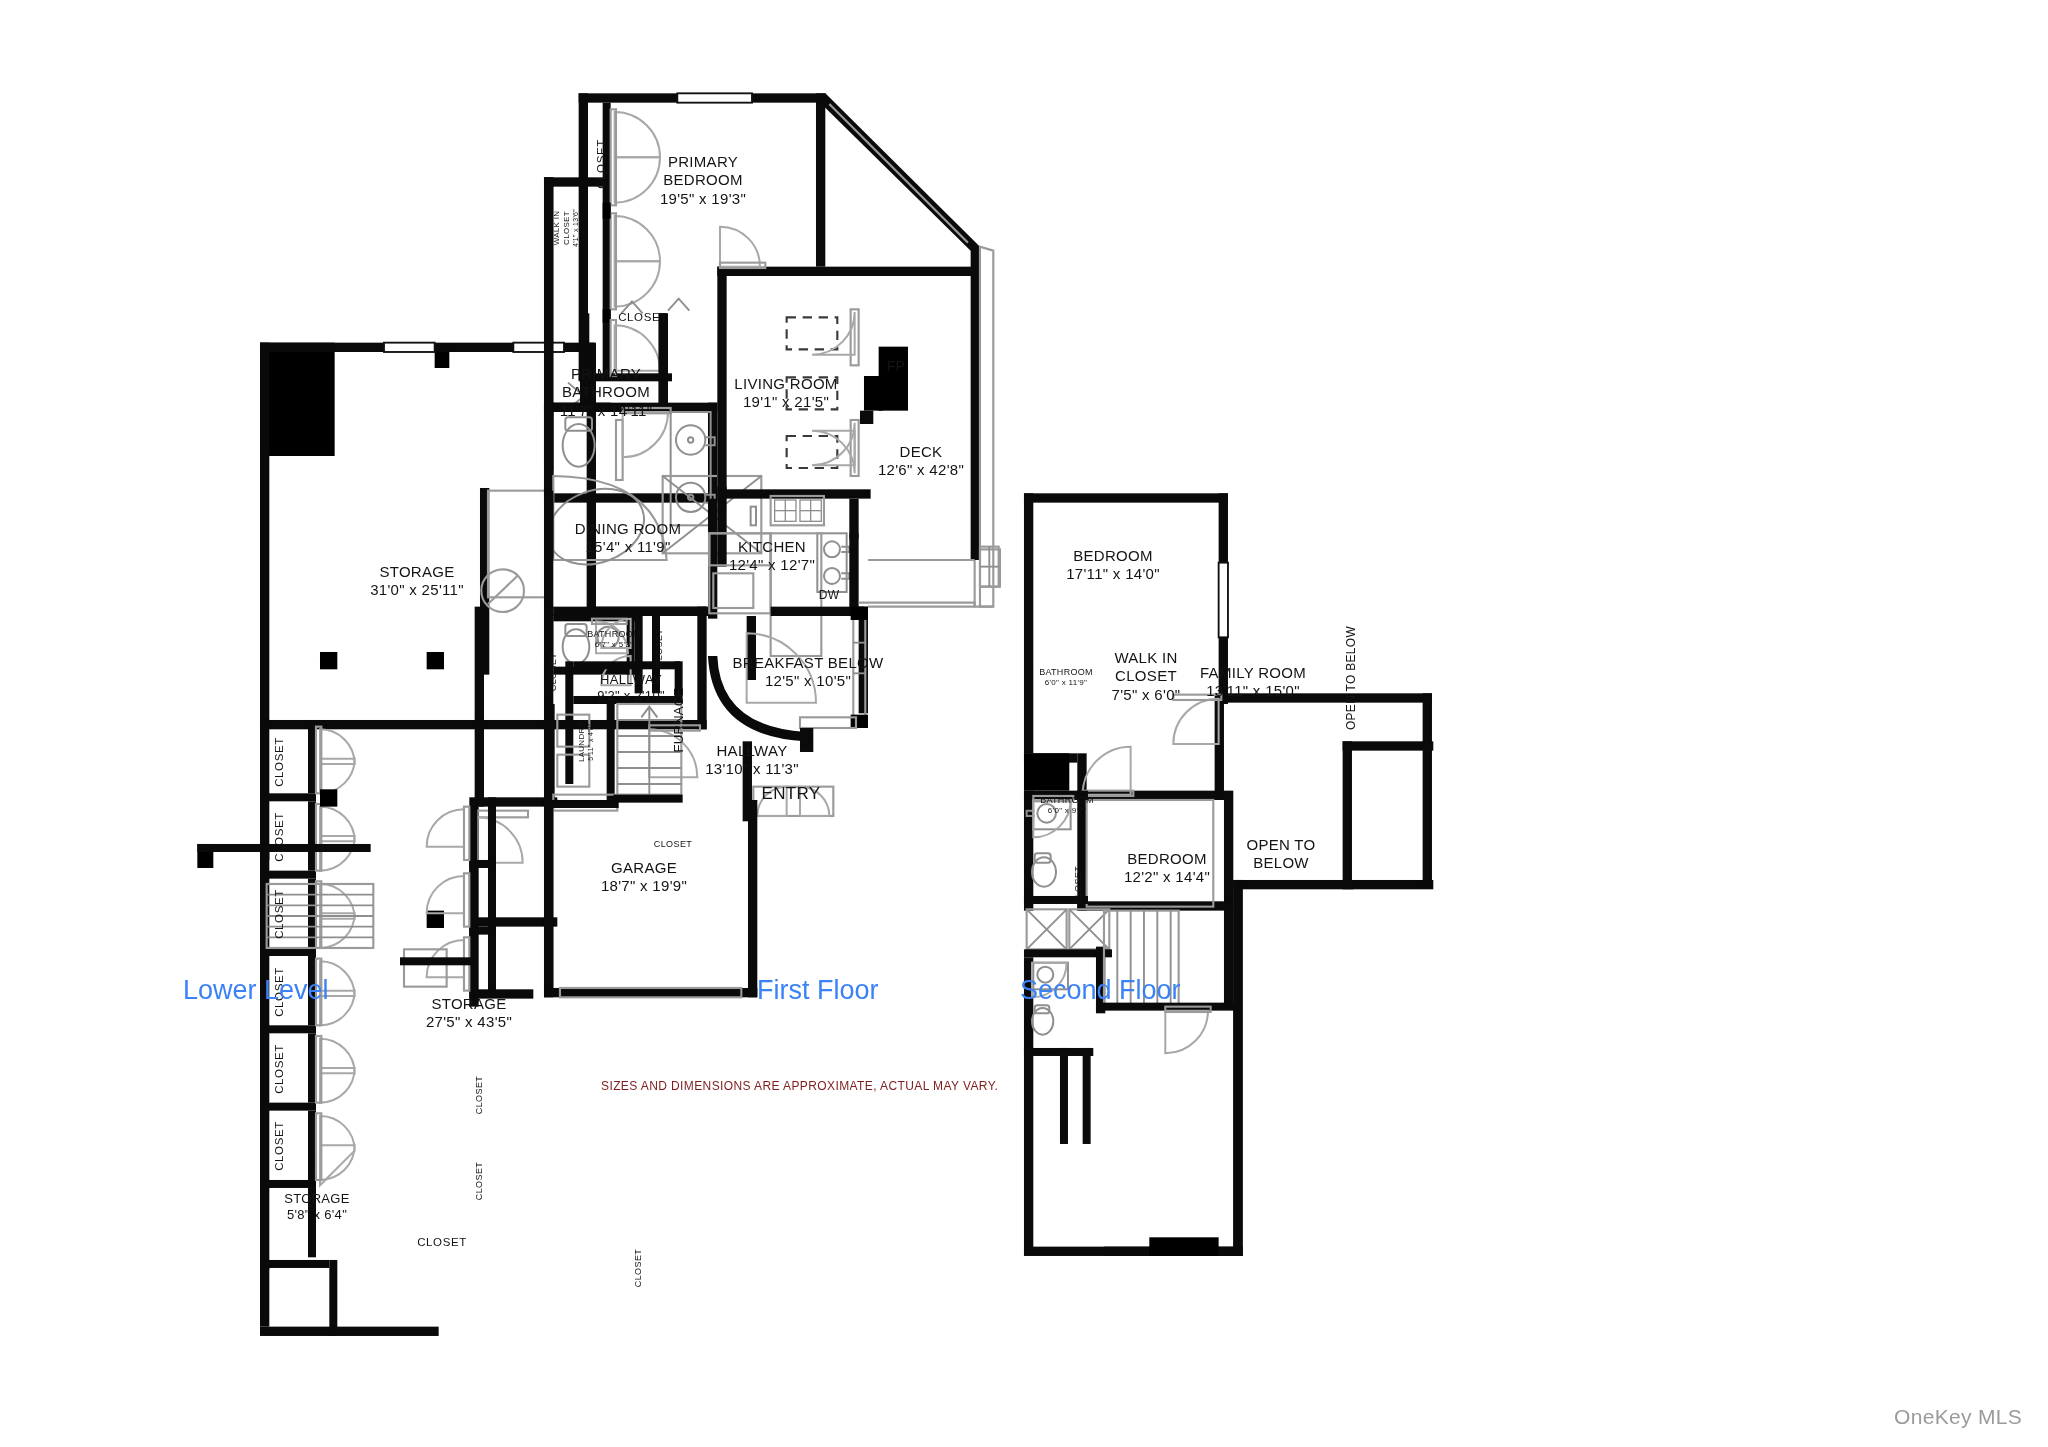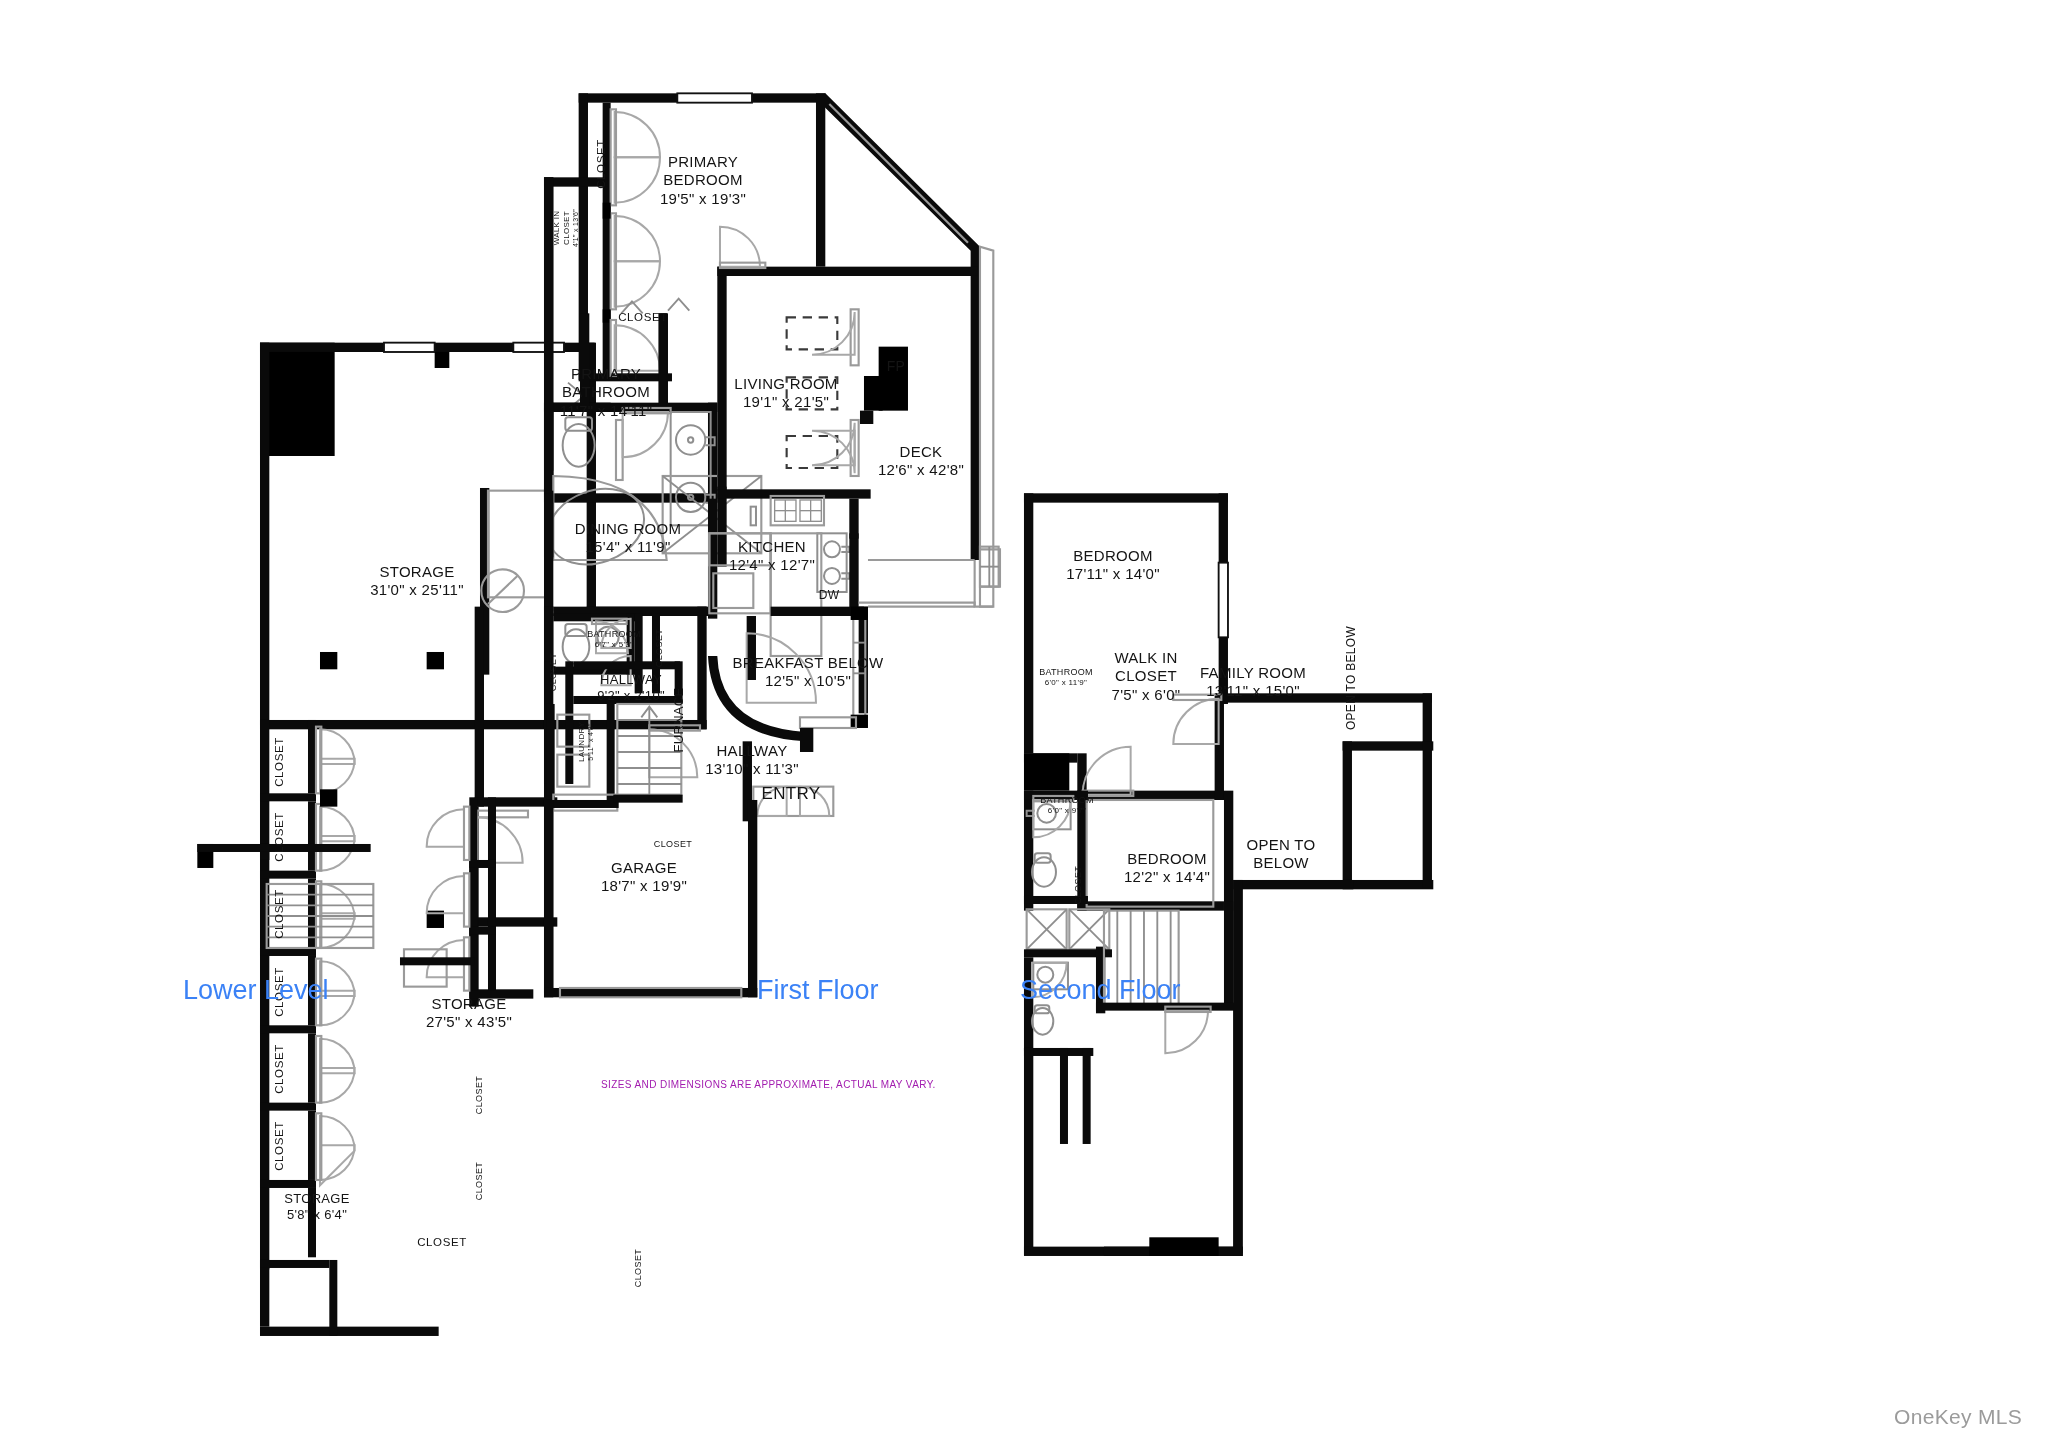--- a/index.html
+++ b/index.html
@@ -51,22 +51,22 @@
 
   .floorTitle {
     position: absolute;
     font-size: 27px;
     color: #3b82f6;
     font-family: "Liberation Sans", sans-serif;
     white-space: nowrap;
   }
   .footnote {
     position: absolute;
-    font-size: 10px;
-    color: #a21caf;
+    font-size: 12px;
+    color: #7f1d1d;
     letter-spacing: 0.4px;
     white-space: nowrap;
   }
   .brand {
     position: absolute;
     right: 26px;
     bottom: 18px;
     font-size: 21px;
     color: #9b9b9b;
     letter-spacing: 0.3px;

